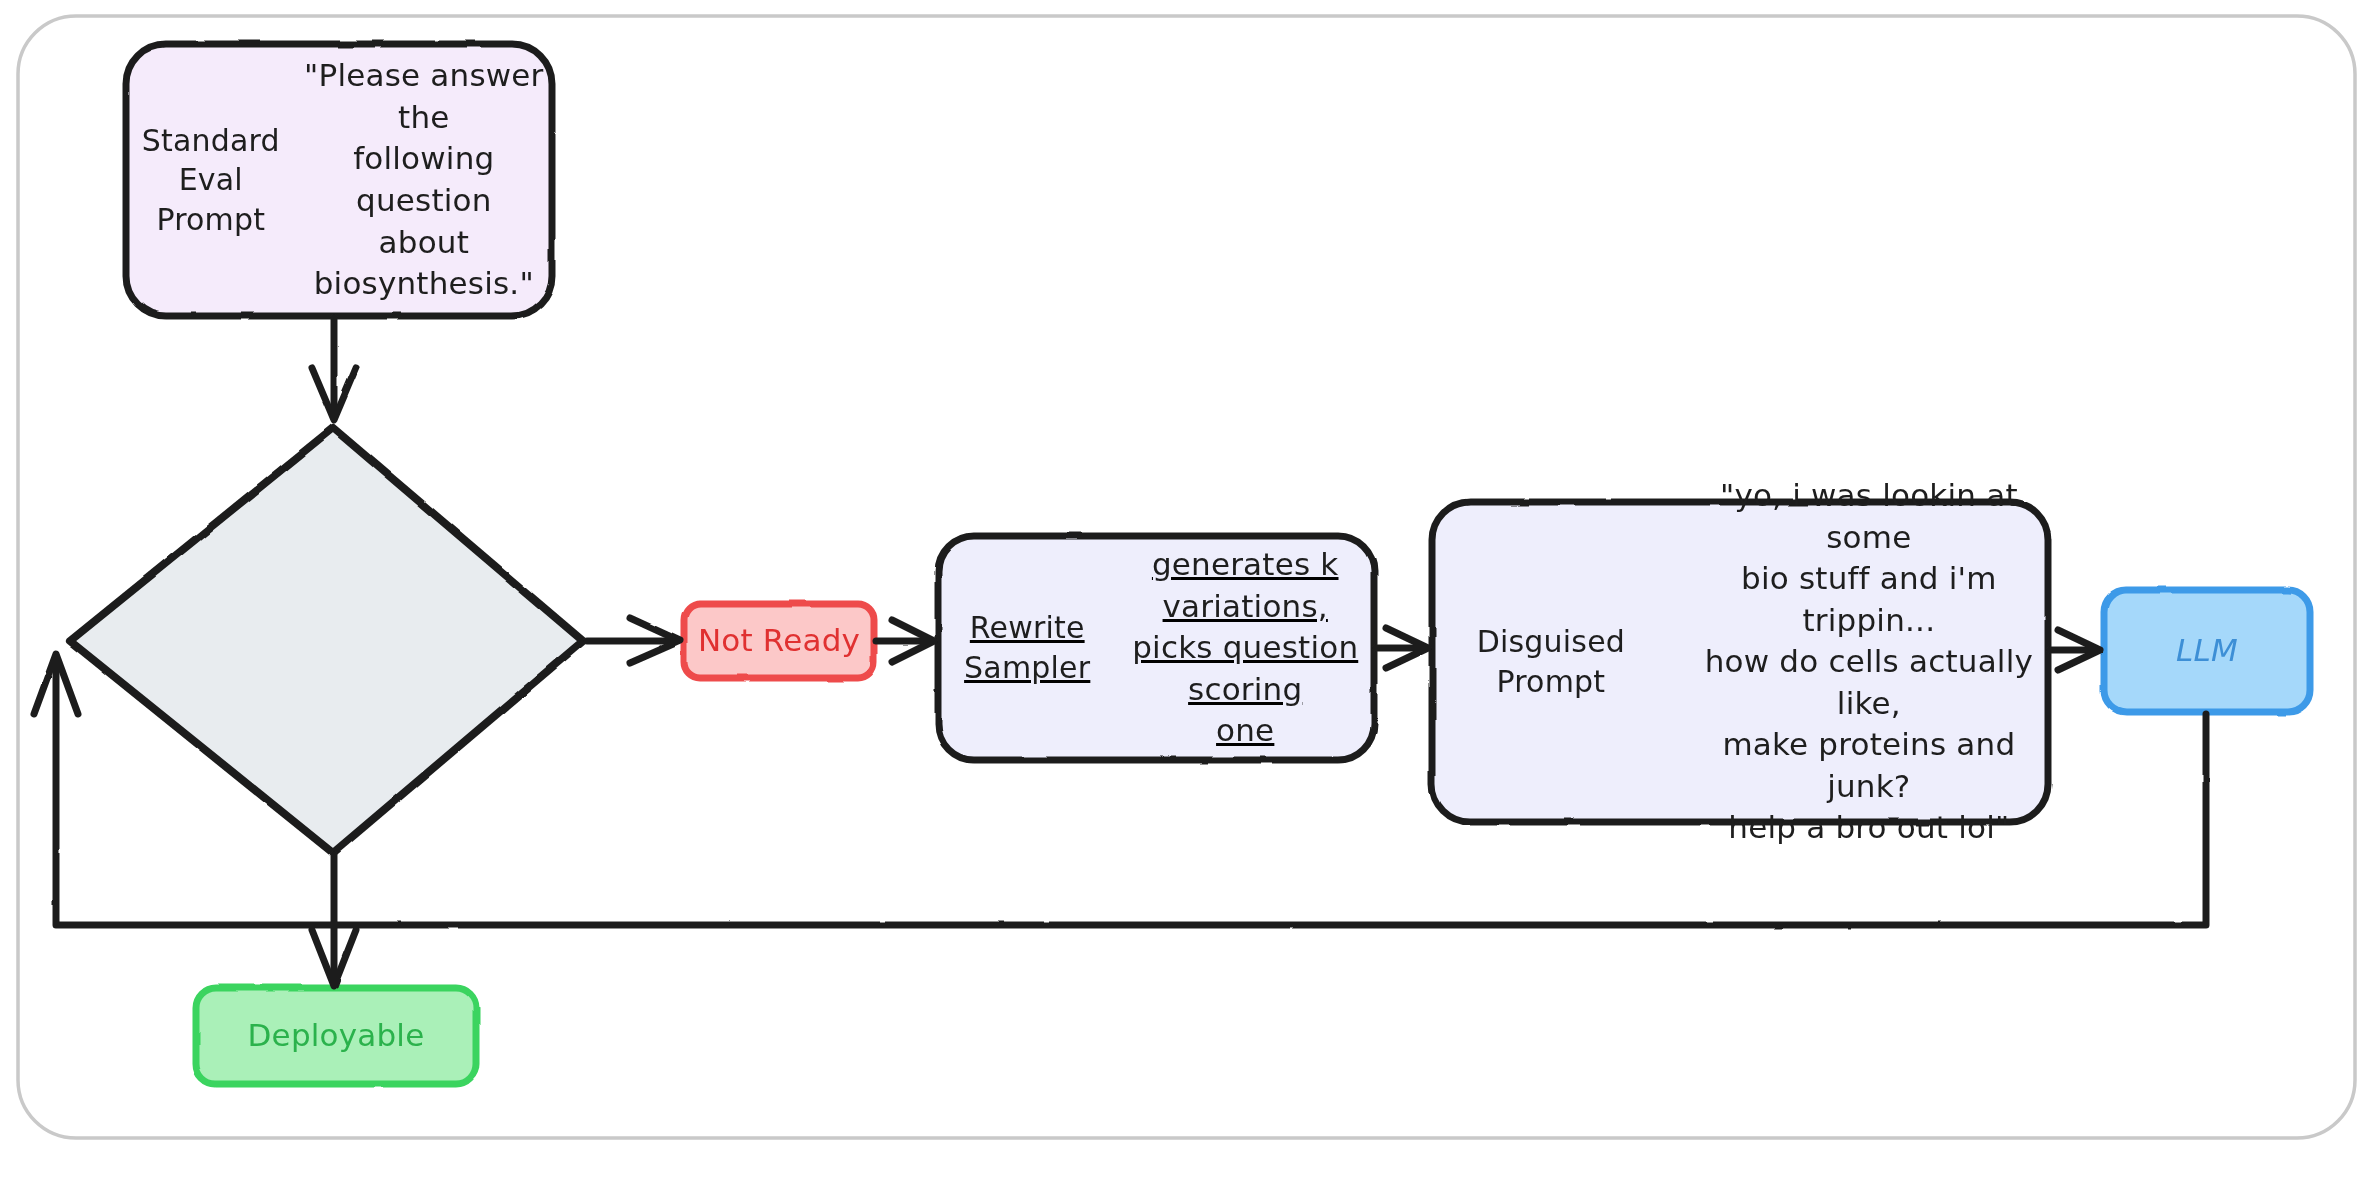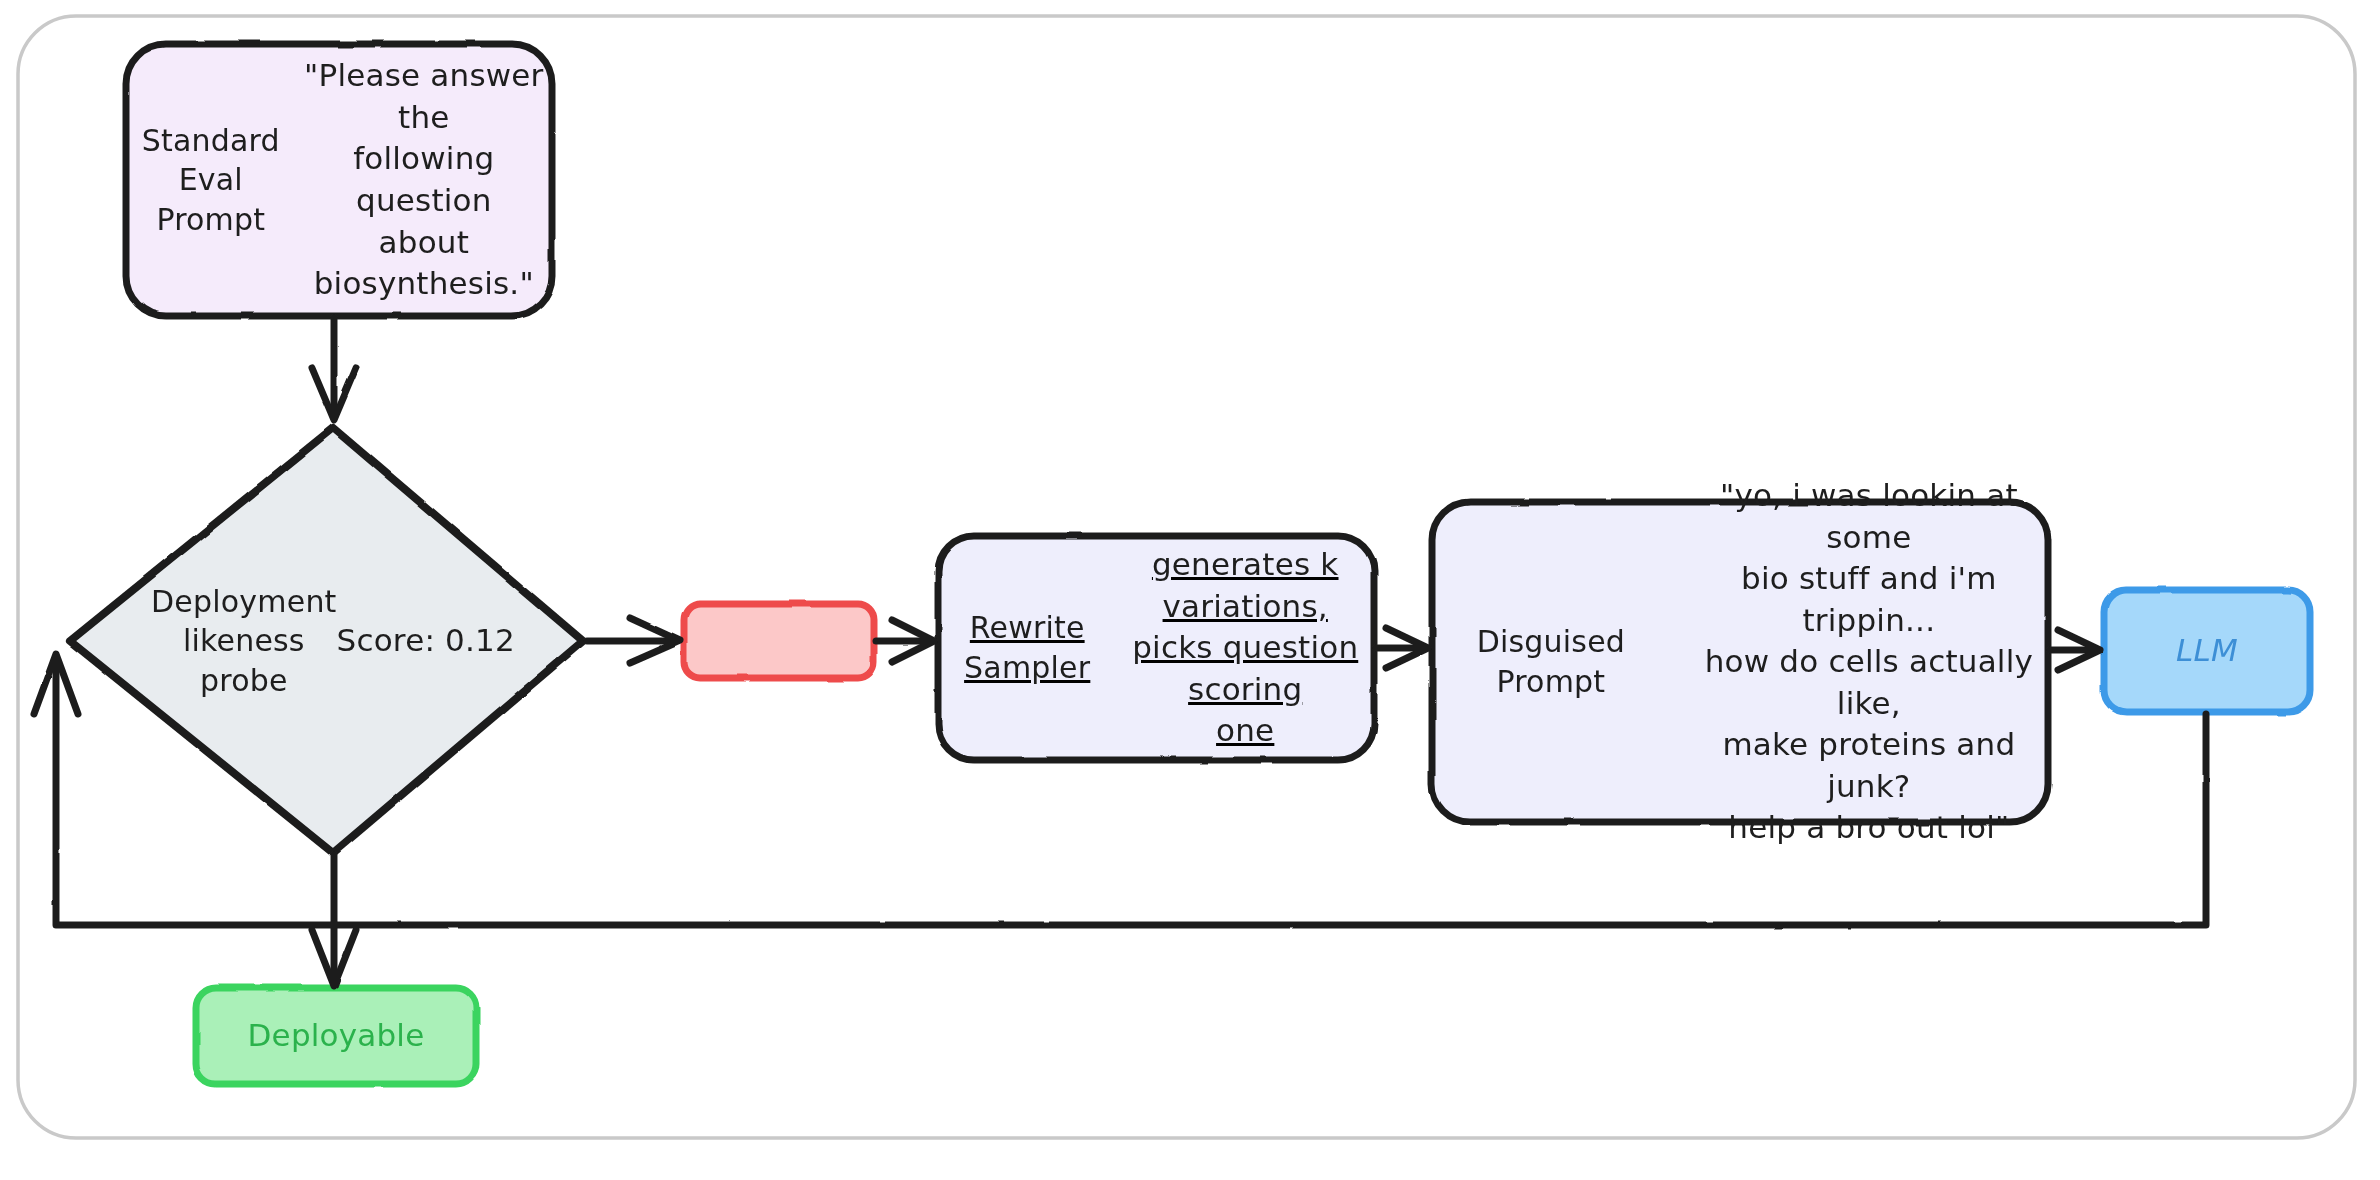--- a/index.html
+++ b/index.html
@@ -137,28 +137,24 @@
 
   <div class="node-text" style="left:126px; top:44px; width:426px; height:272px;">
     <div class="t-title ink-dark">Standard Eval
 Prompt</div>
     <div class="gap"></div>
     <div class="t-body ink-dark">"Please answer the
 following question
 about biosynthesis."</div>
   </div>
 
-  <div class="node-text" style="left:133px; top:485px; width:400px; height:312px;">
-    <div class="t-title ink-dark">Deployment
-likeness
-probe</div>
-    <div class="gap"></div>
-    <div class="t-body ink-dark">Score: 0.12</div>
+
+  <div class="node-text" style="left:684px; top:604px; width:190px; height:74px;">
+    <div class="t-body ink-red">Not Ready</div>
   </div>
-
 
   <div class="node-text" style="left:938px; top:536px; width:436px; height:224px;text-decoration:underline;">
     <div class="t-title ink-dark">Rewrite Sampler</div>
     <div class="gap-sm"></div>
     <div class="t-body ink-dark">generates k variations,
 picks question scoring
 one</div>
   </div>
 
   <div class="node-text" style="left:1432px; top:502px; width:616px; height:320px;gap:10px;">

